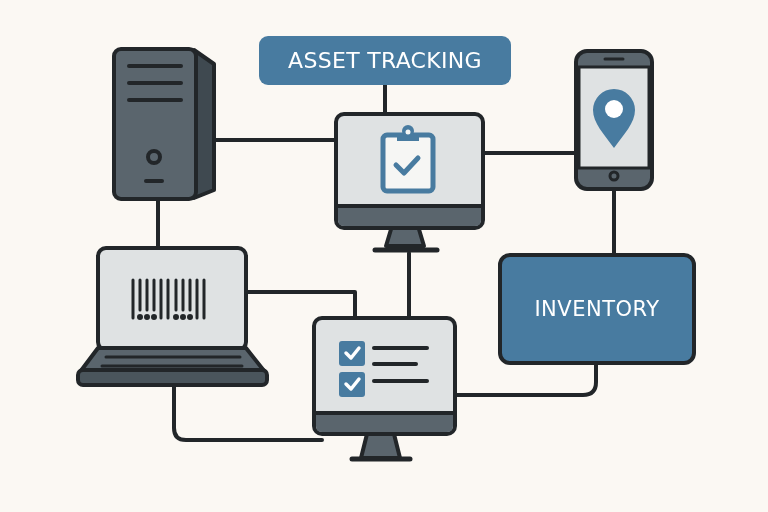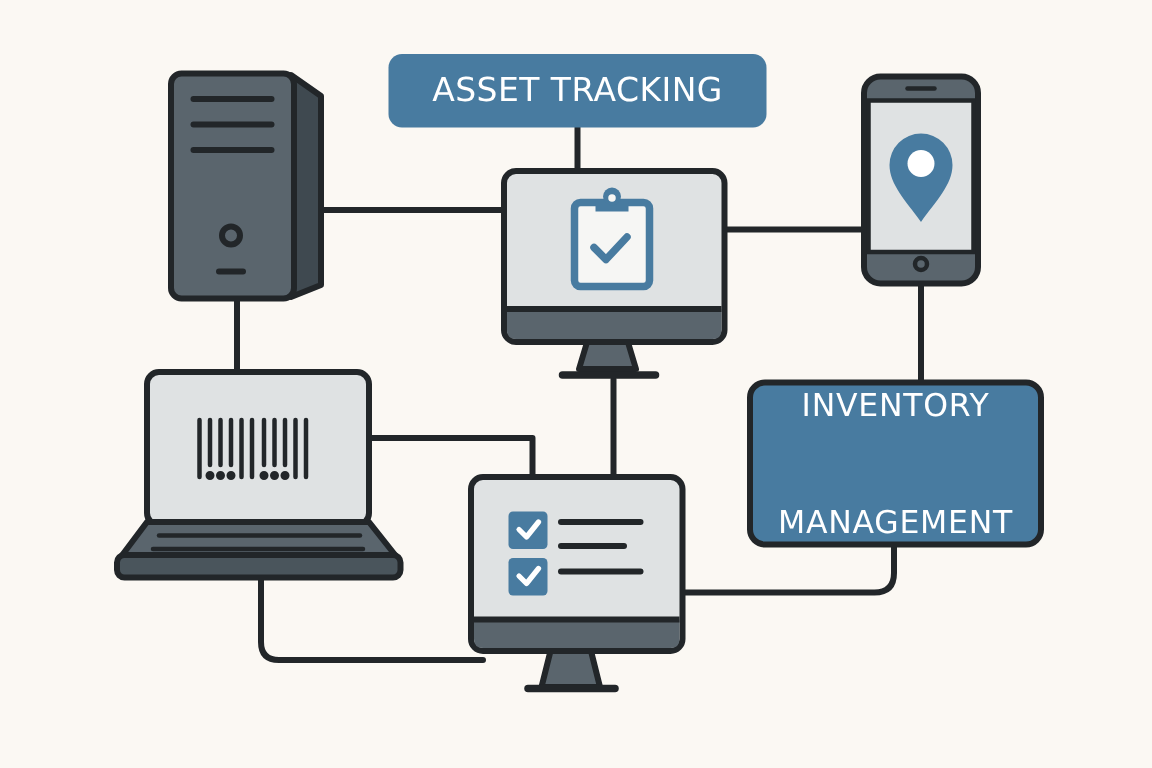--- a/index.html
+++ b/index.html
@@ -111,14 +111,13 @@
     </g>
   </g>
 </svg>
 
 <div class="label-box asset">
   <span>ASSET TRACKING</span>
 </div>
 
 <div class="label-box inventory">
   <span>INVENTORY</span>
-  <span>MANAGEMENT</span>
 </div>
 
 </body></html>

